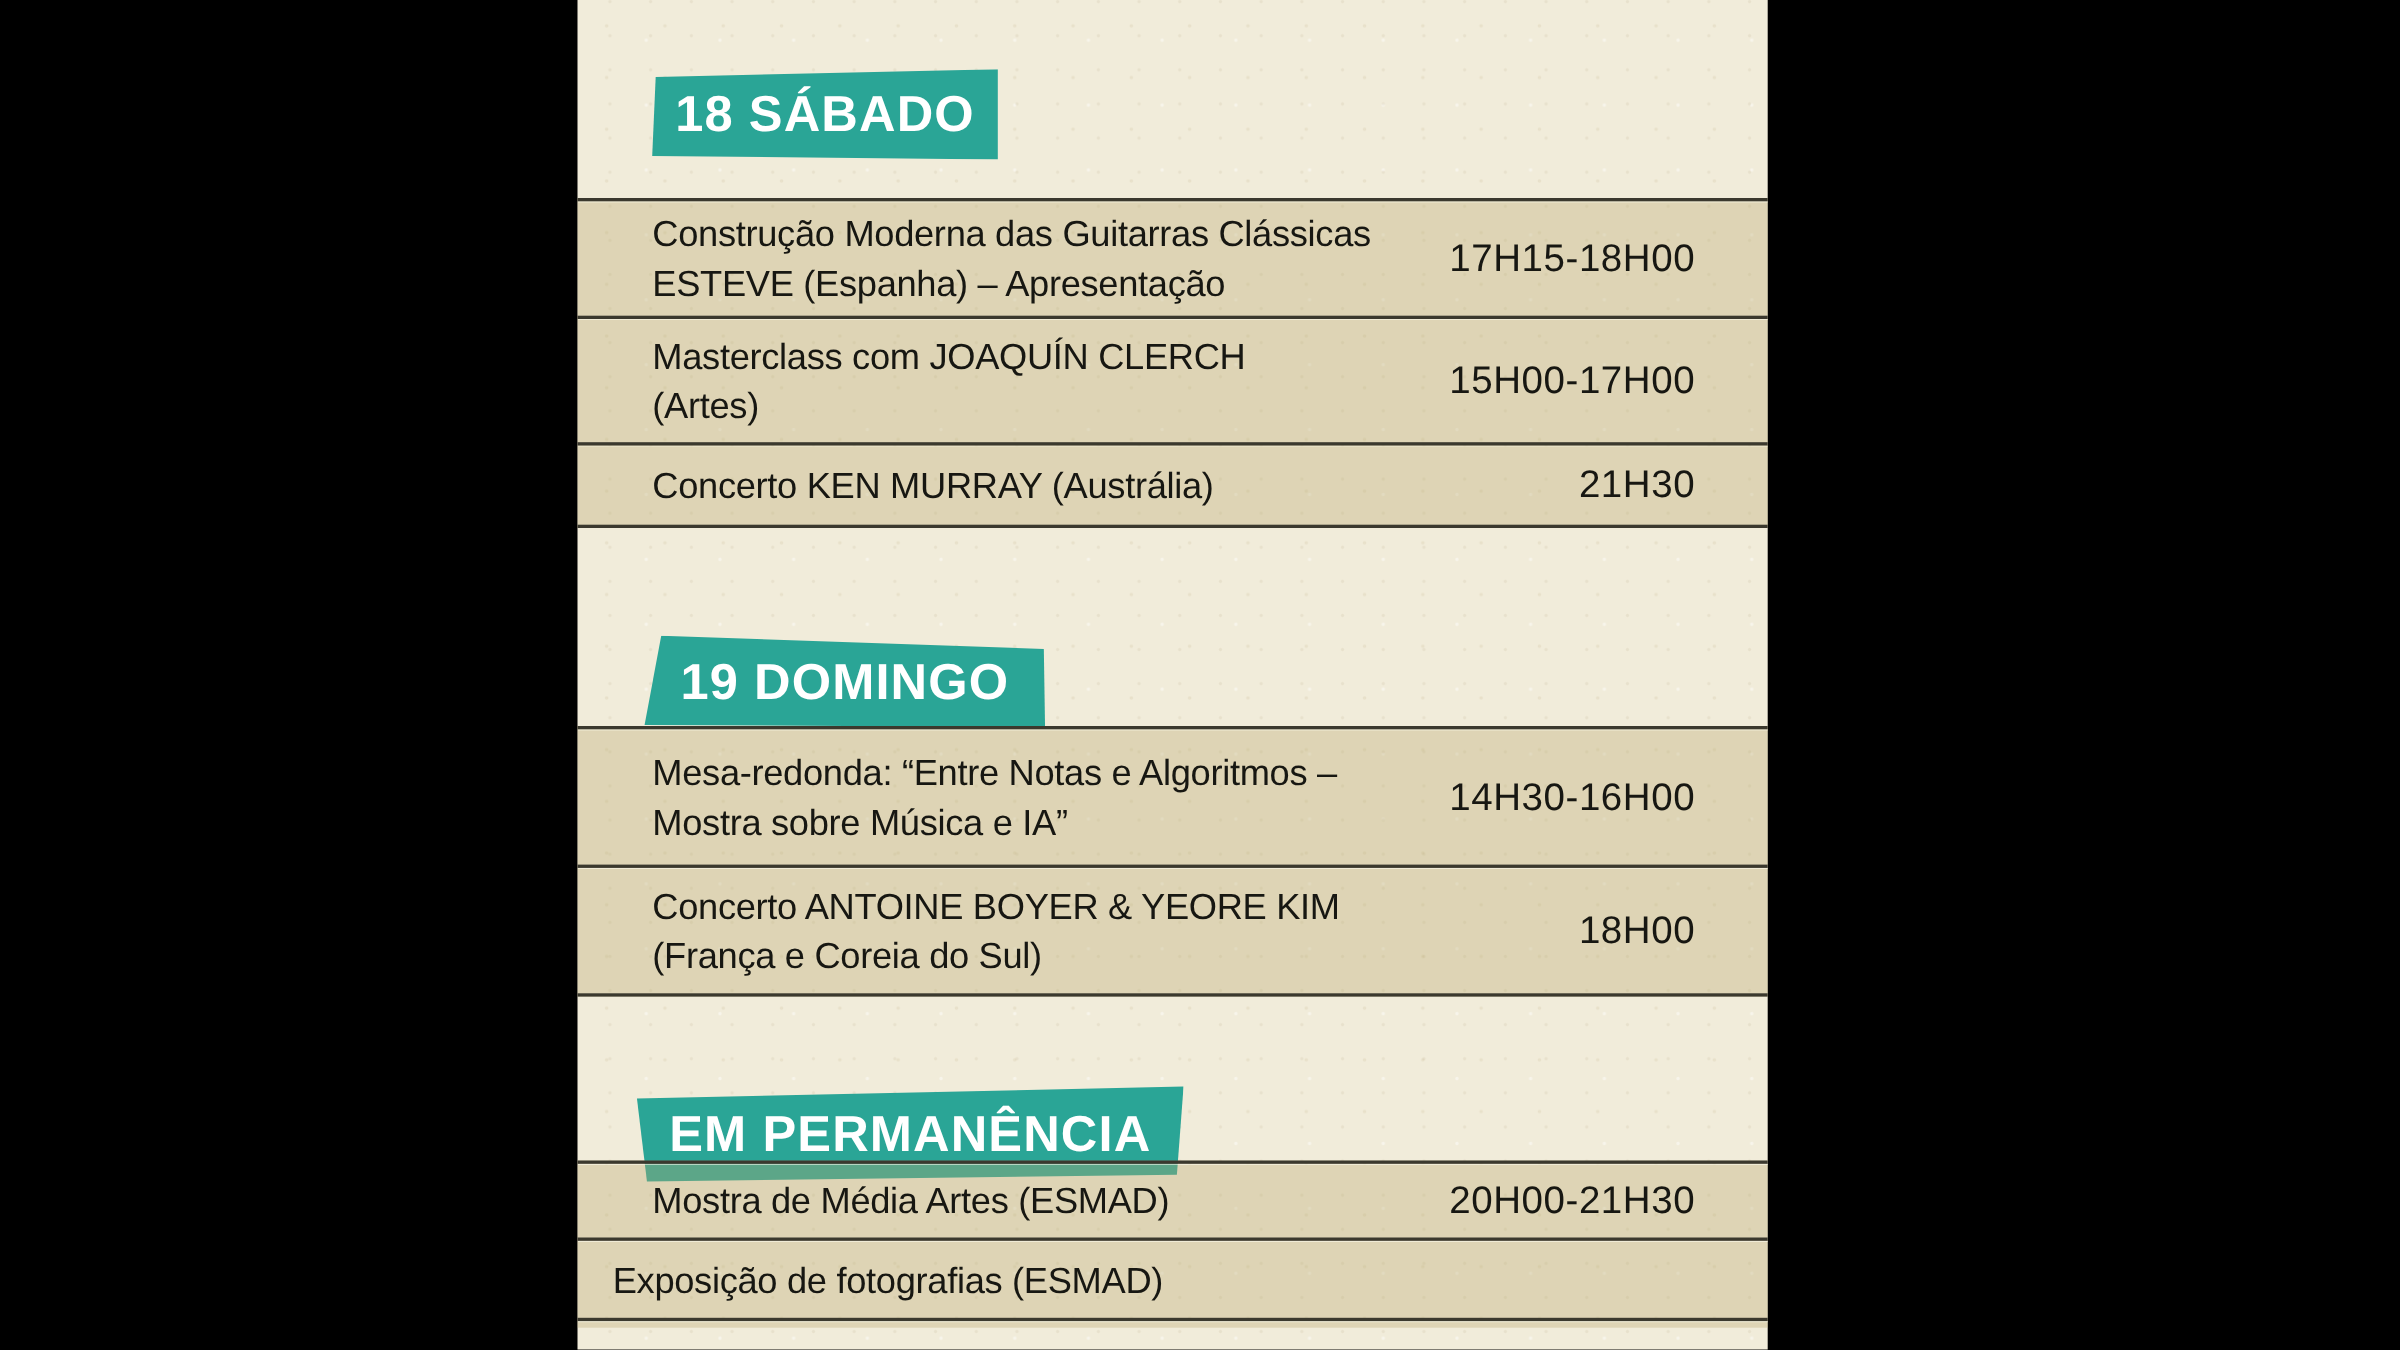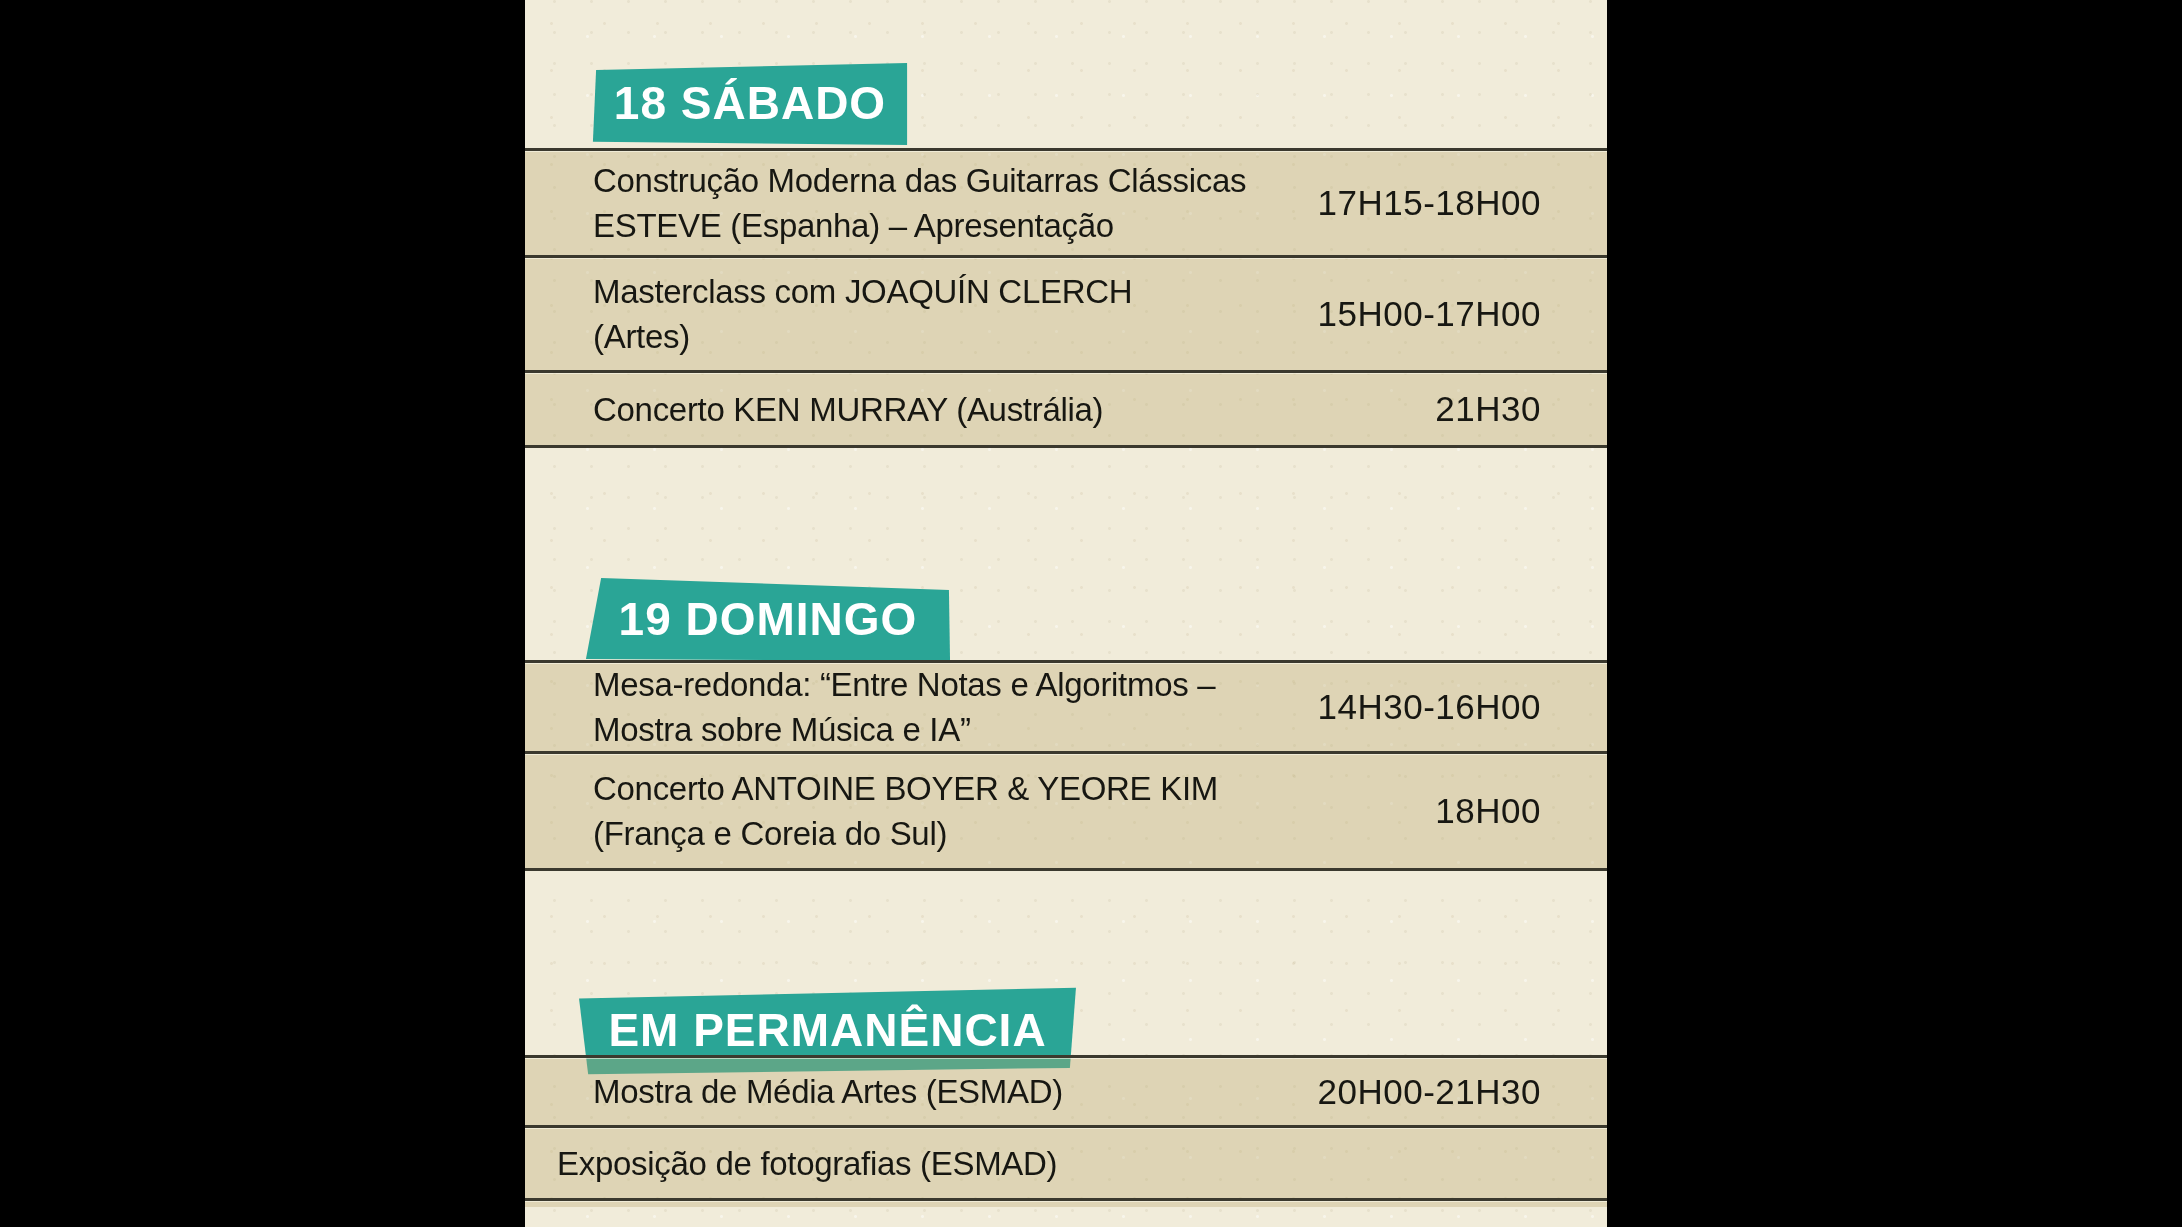--- a/index.html
+++ b/index.html
@@ -74,22 +74,22 @@
   .title div{white-space:nowrap;}
   .time{
     font-size:35px;line-height:44px;
     letter-spacing:0.5px;
     color:#171712;
     text-align:right;
     margin-left:auto;
     white-space:nowrap;
   }
   
-  .r1{height:80px;}  .r2{height:107px;} .r3{height:115px;} .r4{height:78px;}
-  .r5{height:91px;gap:24px;} .r6{height:120px;gap:40px;}
+  .r1{height:80px;}  .r2{height:107px;margin-top:32px;} .r3{height:115px;} .r4{height:78px;}
+  .r5{height:126px;gap:24px;} .r6{height:120px;gap:40px;}
   .r7{height:70px;}  .r8{height:73px;padding-left:32px;}
   .bottom-strip{
     box-sizing:border-box;height:9px;
     border-top:3px solid #3b392e;
     box-shadow:inset 0 1px 0 rgba(255,253,240,.55);
     background-color:rgba(186,170,112,.35);
   }
 </style>
 </head>
 <body>

